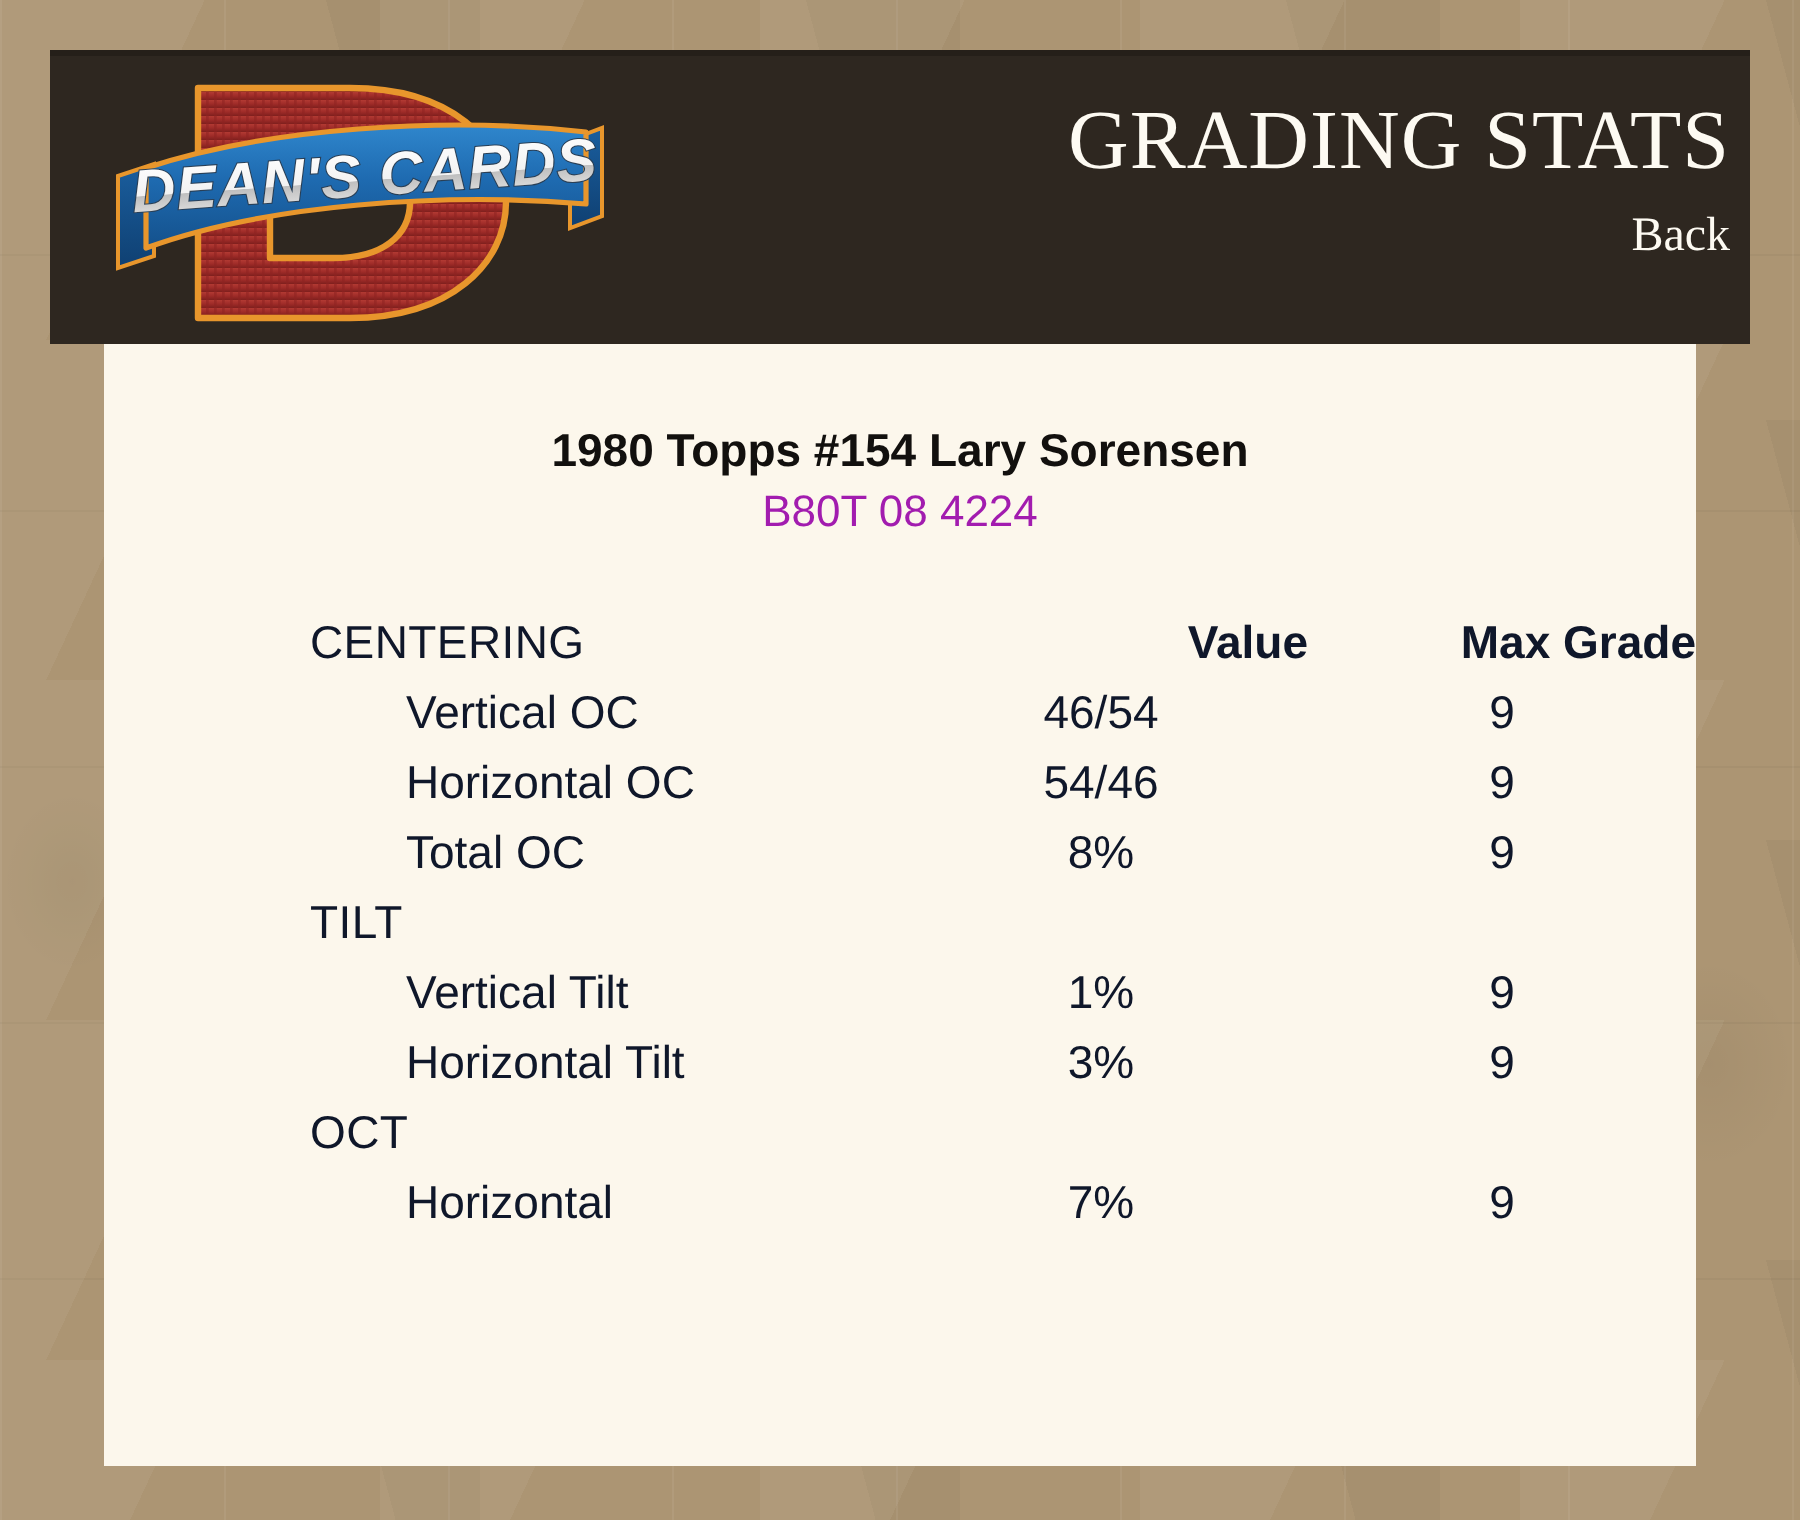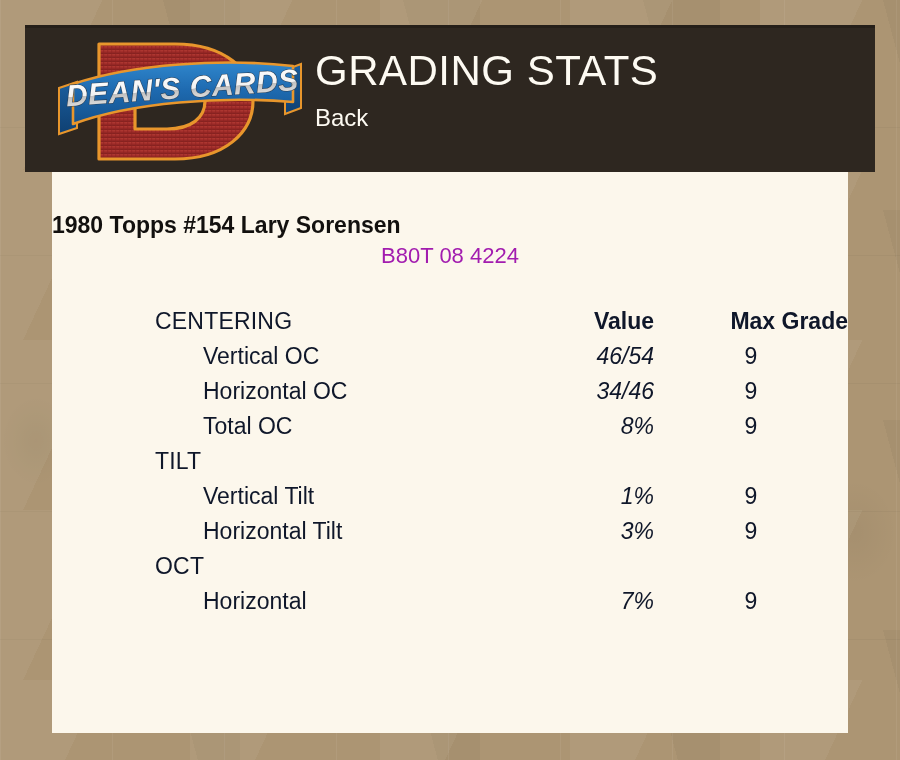--- a/index.html
+++ b/index.html
@@ -64,24 +64,25 @@
     left: 30px;
     top: 2px;
     width: 250px;
     height: 143px;
   }
   #logo svg { display: block; }
 
   
   #header-titles {
     position: absolute;
-    left: 290px;
+    left: 304px;
     right: 10px;
     top: 16px;
-    text-align: left;
+    text-align: right;
+    font-family: Liberation Serif, serif;
   }
   #header-title {
     color: #fdfaf2;
     font-size: 42px;
     letter-spacing: 0.5px;
     line-height: 54px;
     white-space: nowrap;
   }
   #header-subtitle {
     color: #fdfaf2;
@@ -93,20 +94,21 @@
   #content-panel {
     position: absolute;
     left: 52px;
     top: 172px;
     width: 796px;
     height: 561px;
     background: #fcf7ec;
   }
 
   #card-title {
+    text-align: center;
     color: #12100e;
     font-size: 23px;
     font-weight: bold;
     margin-top: 38px;
     line-height: 30px;
   }
   #card-subtitle {
     text-align: center;
     color: #a21caf;
     font-size: 22px;
@@ -146,21 +148,21 @@
     font-weight: bold;
     font-size: 23px;
     letter-spacing: 0.2px;
   }
 
   td.row-label {
     text-align: left;
     padding-left: 151px !important;
     font-size: 24px;
   }
-  td.row-value { text-align: right; font-size: 24px; font-style: italic; }
+  td.row-value { text-align: center; font-size: 24px; }
   td.row-grade { text-align: center; font-size: 24px; }
 </style>
 </head>
 <body>
 
 <div id="bg-texture"></div>
 
 <div id="header-bar">
 
   <div id="logo">
@@ -232,21 +234,21 @@
           <td class="hdr-value">Value</td>
           <td class="hdr-grade">Max Grade</td>
         </tr>
         <tr>
           <td class="row-label">Vertical OC</td>
           <td class="row-value">46/54</td>
           <td class="row-grade">9</td>
         </tr>
         <tr>
           <td class="row-label">Horizontal OC</td>
-          <td class="row-value">34/46</td>
+          <td class="row-value">54/46</td>
           <td class="row-grade">9</td>
         </tr>
         <tr>
           <td class="row-label">Total OC</td>
           <td class="row-value">8%</td>
           <td class="row-grade">9</td>
         </tr>
         <tr>
           <td class="sec-head">TILT</td>
           <td></td>

